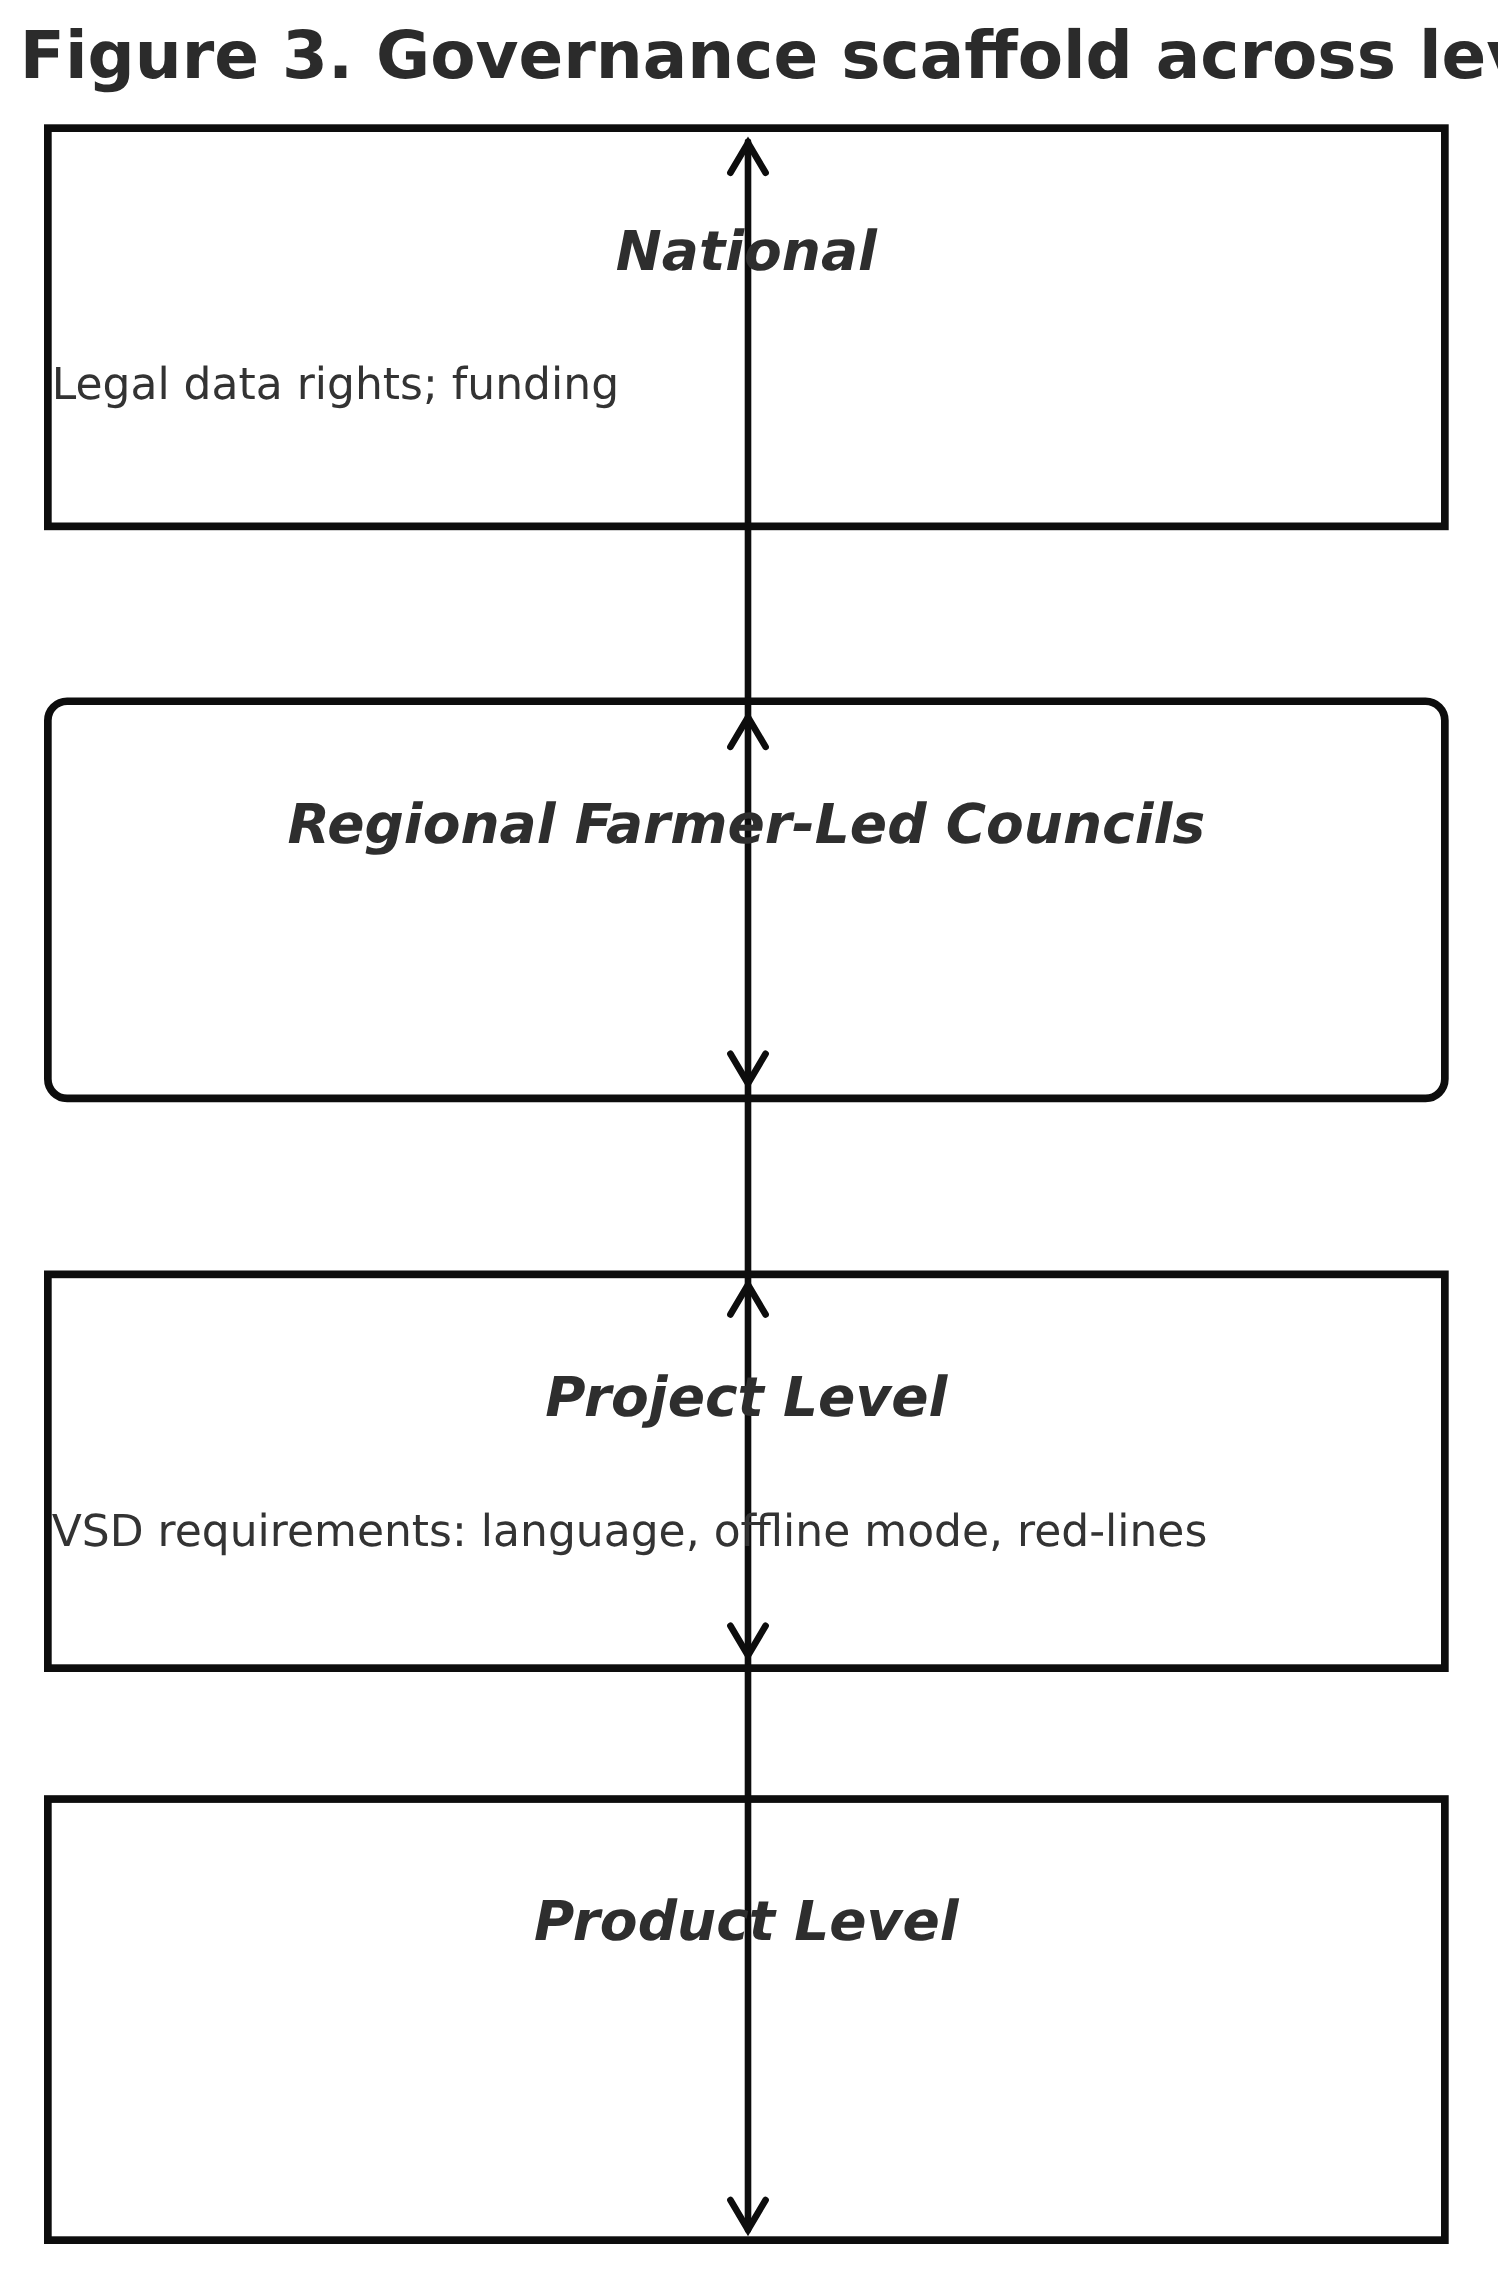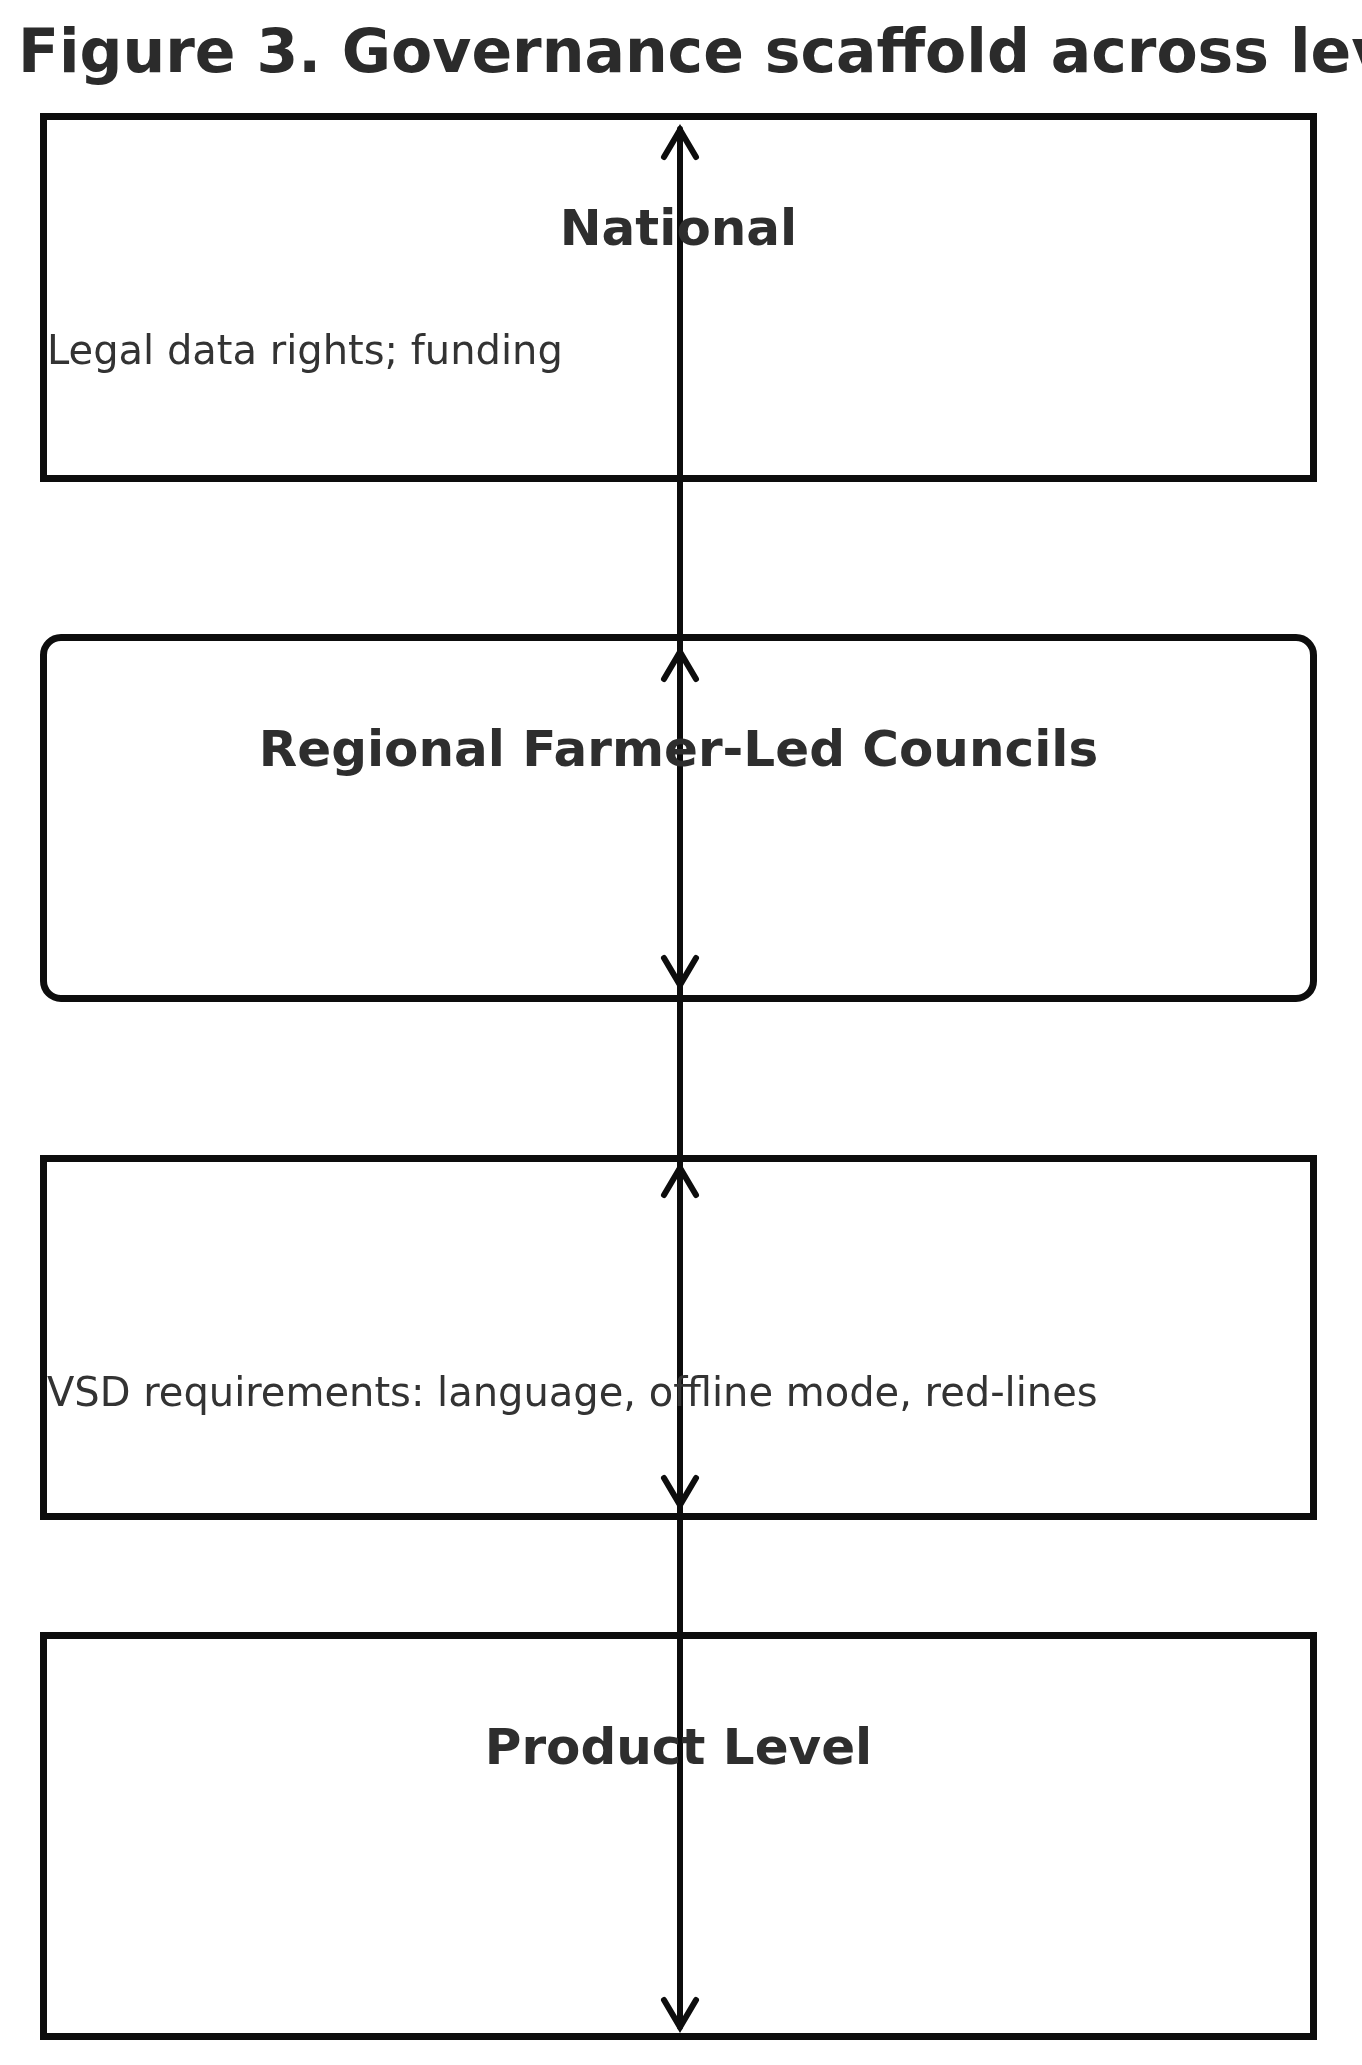--- a/index.html
+++ b/index.html
@@ -24,20 +24,21 @@
     box-sizing:border-box;
   }
   .box-national {top:113px;height:369px;}
   .box-regional {top:634px;height:368px;border-radius:21px;}
   .box-project  {top:1155px;height:365px;}
   .box-product  {top:1632px;height:408px;}
   .box-title{
     position:absolute;left:0;right:0;top:79px;text-align:center;
     font-size:50px;font-weight:bold;line-height:58px;color:var(--box-title);
     white-space:nowrap;
+    font-style:italic;
   }
   .box-desc{
     position:absolute;left:0;right:0;top:206px;text-align:left;
     font-size:40px;font-weight:normal;line-height:48px;color:var(--desc);
     white-space:nowrap;
   }
 </style>
 </head>
 <body>
 
@@ -58,20 +59,21 @@
   <div class="level-box box-national">
     <div class="box-title">National</div>
     <div class="box-desc">Legal data rights; funding</div>
   </div>
 
   <div class="level-box box-regional">
     <div class="box-title">Regional Farmer-Led Councils</div>
   </div>
 
   <div class="level-box box-project">
+    <div class="box-title">Project Level</div>
     <div class="box-desc">VSD requirements: language, offline mode, red-lines</div>
   </div>
 
   <div class="level-box box-product">
     <div class="box-title">Product Level</div>
   </div>
 
 </div>
 
 </body></html>

